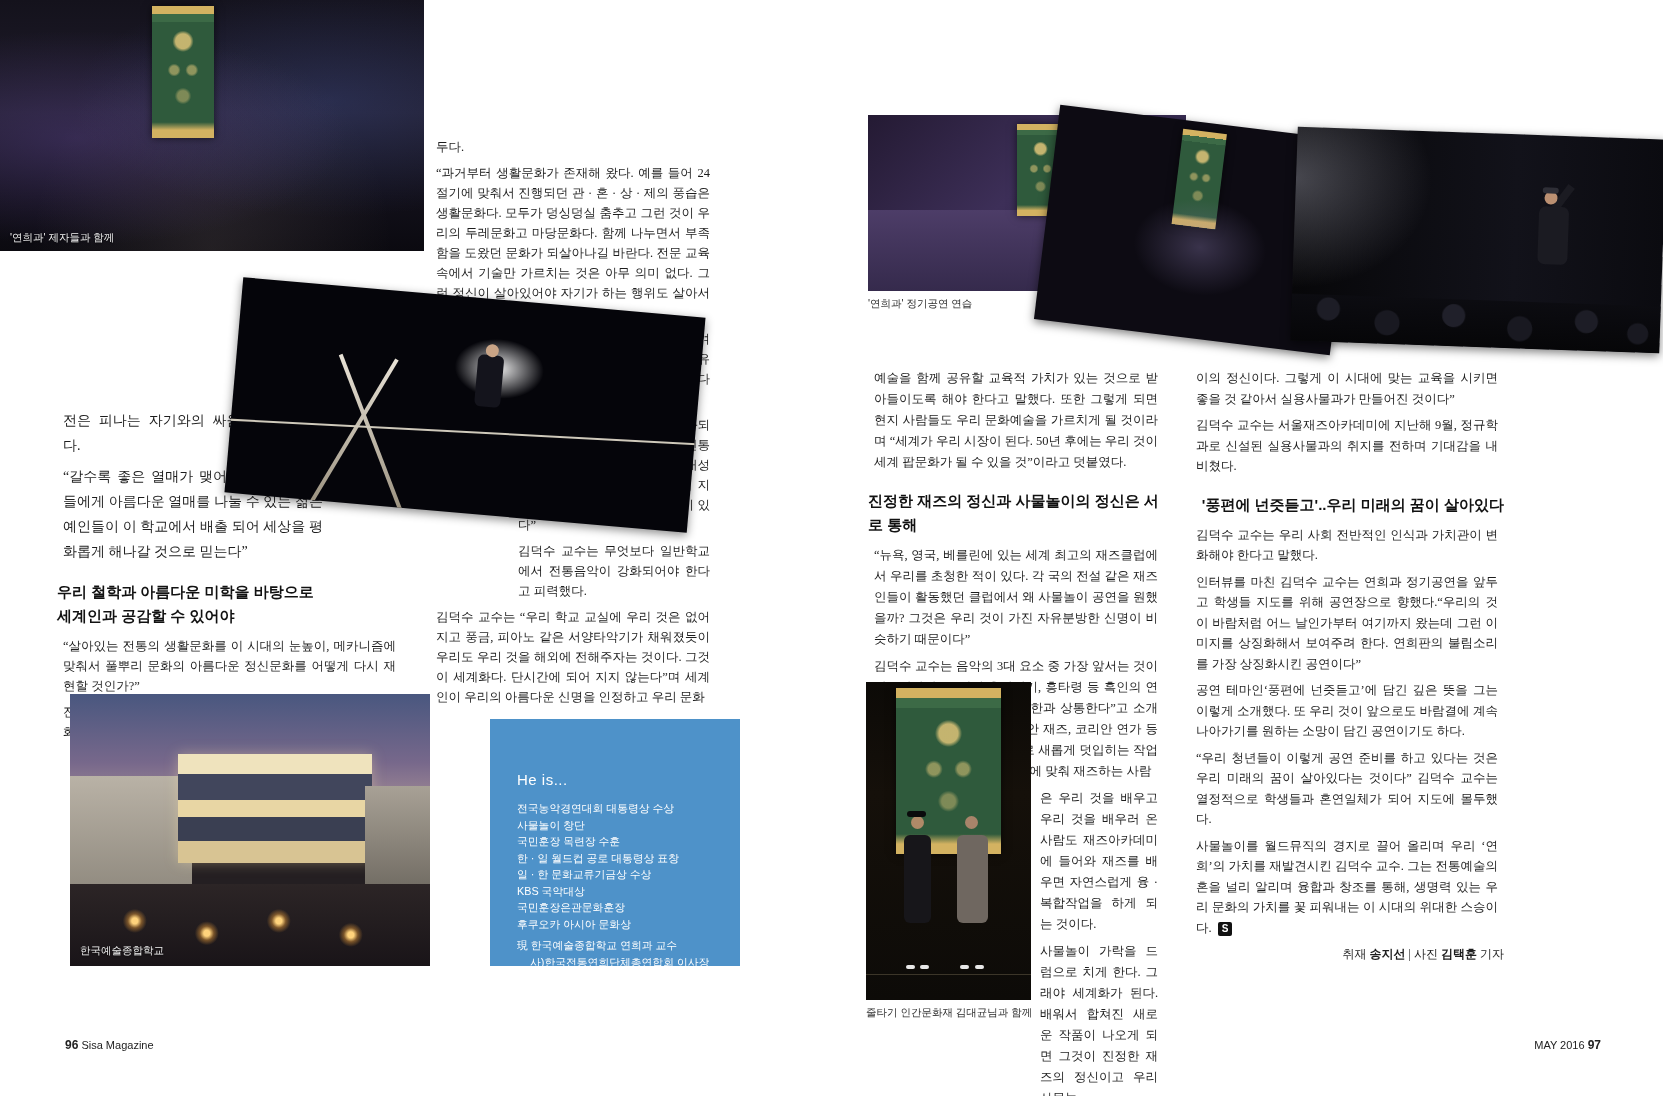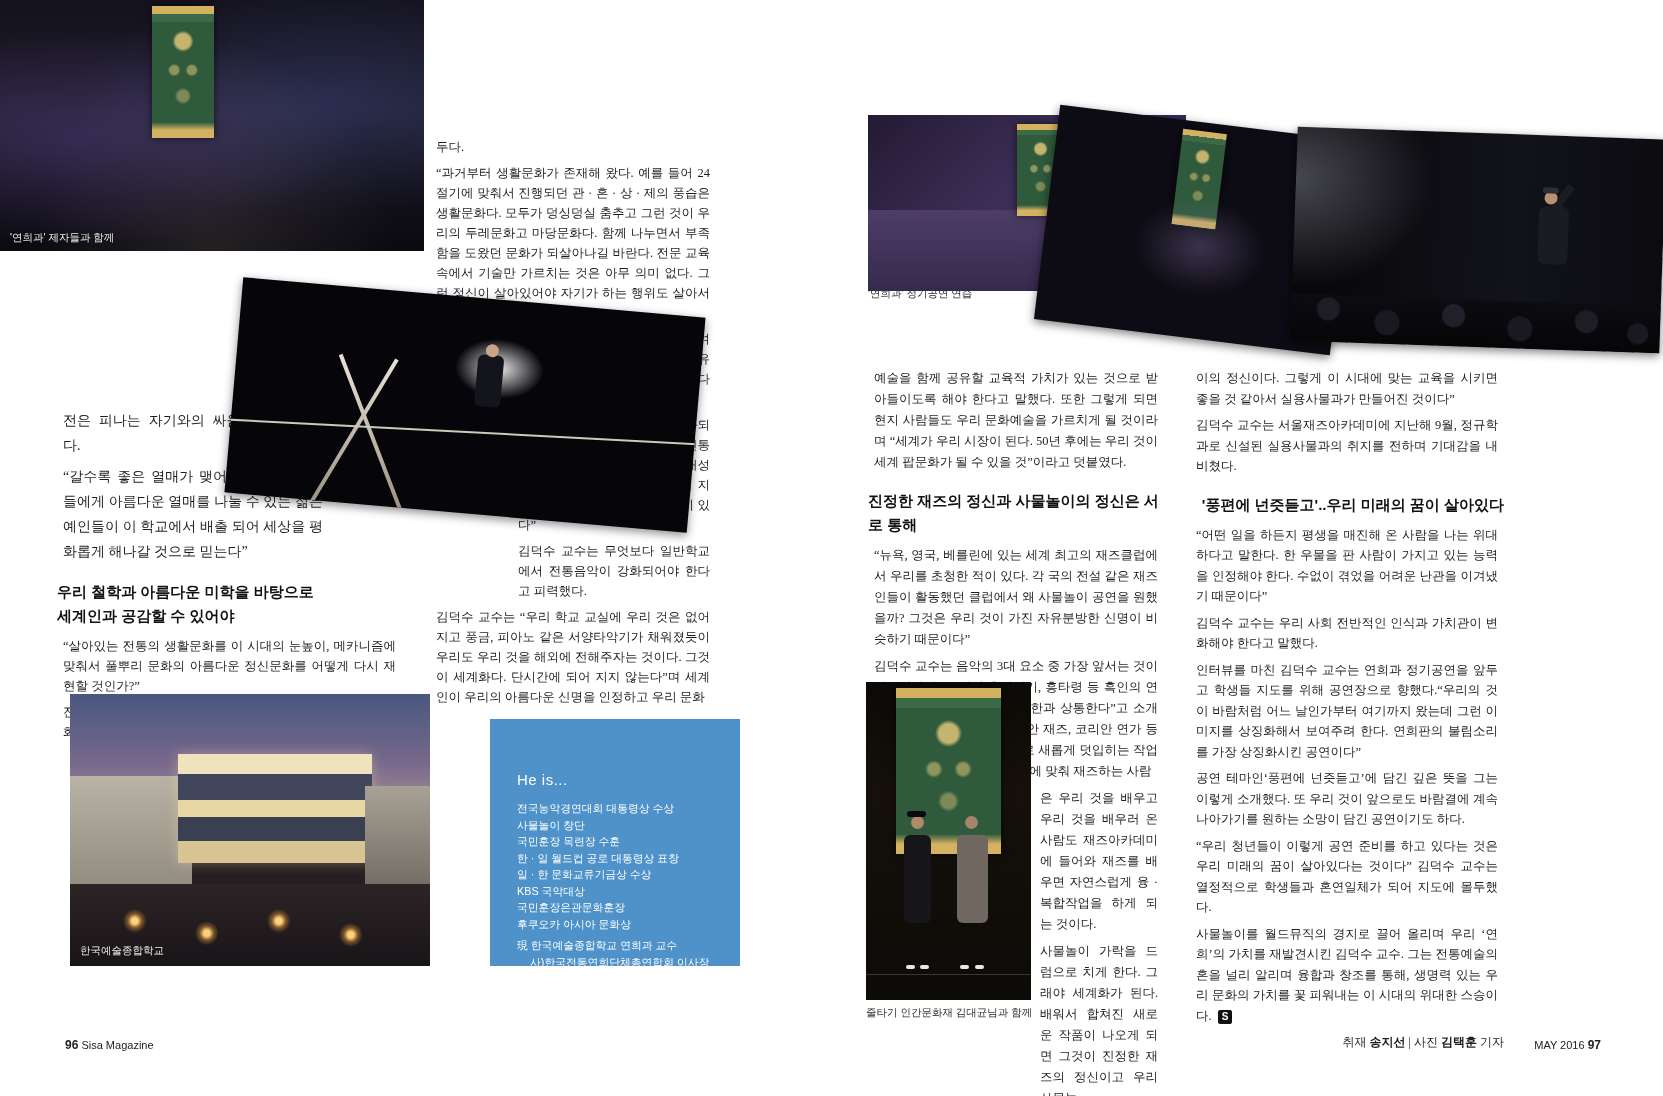--- a/index.html
+++ b/index.html
@@ -191,21 +191,21 @@
   <div class="ph-el spot"></div>
 </div>
 <div id="photo-stageC" class="photo">
   <div class="ph-el beam"></div>
   <div class="ph-el arm"></div>
   <div class="ph-el body"></div>
   <div class="ph-el head"></div>
   <div class="ph-el cap"></div>
   <div class="ph-el crowd"></div>
 </div>
-<div class="abs caption" style="left:868px;top:287px;">'연희과' 정기공연 연습</div>
+<div class="abs caption" style="left:868px;top:297px;">'연희과' 정기공연 연습</div>
 
 <div id="photo-duo" class="photo">
   <div class="ph-el scroll" style="left:18%;top:2%;width:64%;height:52%;"></div>
   <div class="ph-el manL-body"></div>
   <div class="ph-el manL-head"></div>
   <div class="ph-el manL-hat"></div>
   <div class="ph-el manR-body"></div>
   <div class="ph-el manR-head"></div>
   <div class="ph-el shoe" style="left:24%;"></div>
   <div class="ph-el shoe" style="left:33%;"></div>
@@ -223,21 +223,20 @@
   <div class="narrow-block">
     <p>은 우리 것을 배우고 우리 것을 배우러 온 사람도 재즈아카데미에 들어와 재즈를 배우면 자연스럽게 융 · 복합작업을 하게 되는 것이다.</p>
     <p>사물놀이 가락을 드럼으로 치게 한다. 그래야 세계화가 된다. 배워서 합쳐진 새로운 작품이 나오게 되면 그것이 진정한 재즈의 정신이고 우리 사물놀</p>
   </div>
 </div>
 
 <div class="col body-txt" style="left:1190px;top:362px;width:314px;line-height:20.5px;">
   <p>이의 정신이다. 그렇게 이 시대에 맞는 교육을 시키면 좋을 것 같아서 실용사물과가 만들어진 것이다”</p>
   <p>김덕수 교수는 서울재즈아카데미에 지난해 9월, 정규학과로 신설된 실용사물과의 취지를 전하며 기대감을 내비쳤다.</p>
   <div class="h2" style="white-space:normal;text-align:right;">'풍편에 넌즛듣고'..우리 미래의 꿈이 살아있다</div>
-  <p>“어떤 일을 하든지 평생을 매진해 온 사람을 나는 위대하다고 말한다. 한 우물을 판 사람이 가지고 있는 능력을 인정해야 한다. 수없이 겪었을 어려운 난관을 이겨냈기 때문이다”</p>
   <p>김덕수 교수는 우리 사회 전반적인 인식과 가치관이 변화해야 한다고 말했다.</p>
   <p>인터뷰를 마친 김덕수 교수는 연희과 정기공연을 앞두고 학생들 지도를 위해 공연장으로 향했다.“우리의 것이 바람처럼 어느 날인가부터 여기까지 왔는데 그런 이미지를 상징화해서 보여주려 한다. 연희판의 불림소리를 가장 상징화시킨 공연이다”</p>
   <p>공연 테마인‘풍편에 넌즛듣고’에 담긴 깊은 뜻을 그는 이렇게 소개했다. 또 우리 것이 앞으로도 바람결에 계속 나아가기를 원하는 소망이 담긴 공연이기도 하다.</p>
   <p>“우리 청년들이 이렇게 공연 준비를 하고 있다는 것은 우리 미래의 꿈이 살아있다는 것이다” 김덕수 교수는 열정적으로 학생들과 혼연일체가 되어 지도에 몰두했다.</p>
   <p><span>사물놀이를 월드뮤직의 경지로 끌어 올리며 우리 ‘연희’의 가치를 재발견시킨 김덕수 교수. 그는 전통예술의 혼을 널리 알리며 융합과 창조를 통해, 생명력 있는 우리 문화의 가치를 꽃 피워내는 이 시대의 위대한 스승이다.</span><span class="endmark">S</span></p>
   <div class="credit">
     <span>취재 </span><b>송지선</b><span> | 사진 </span><b>김택훈</b><span> 기자</span>
   </div>
 </div>
 

